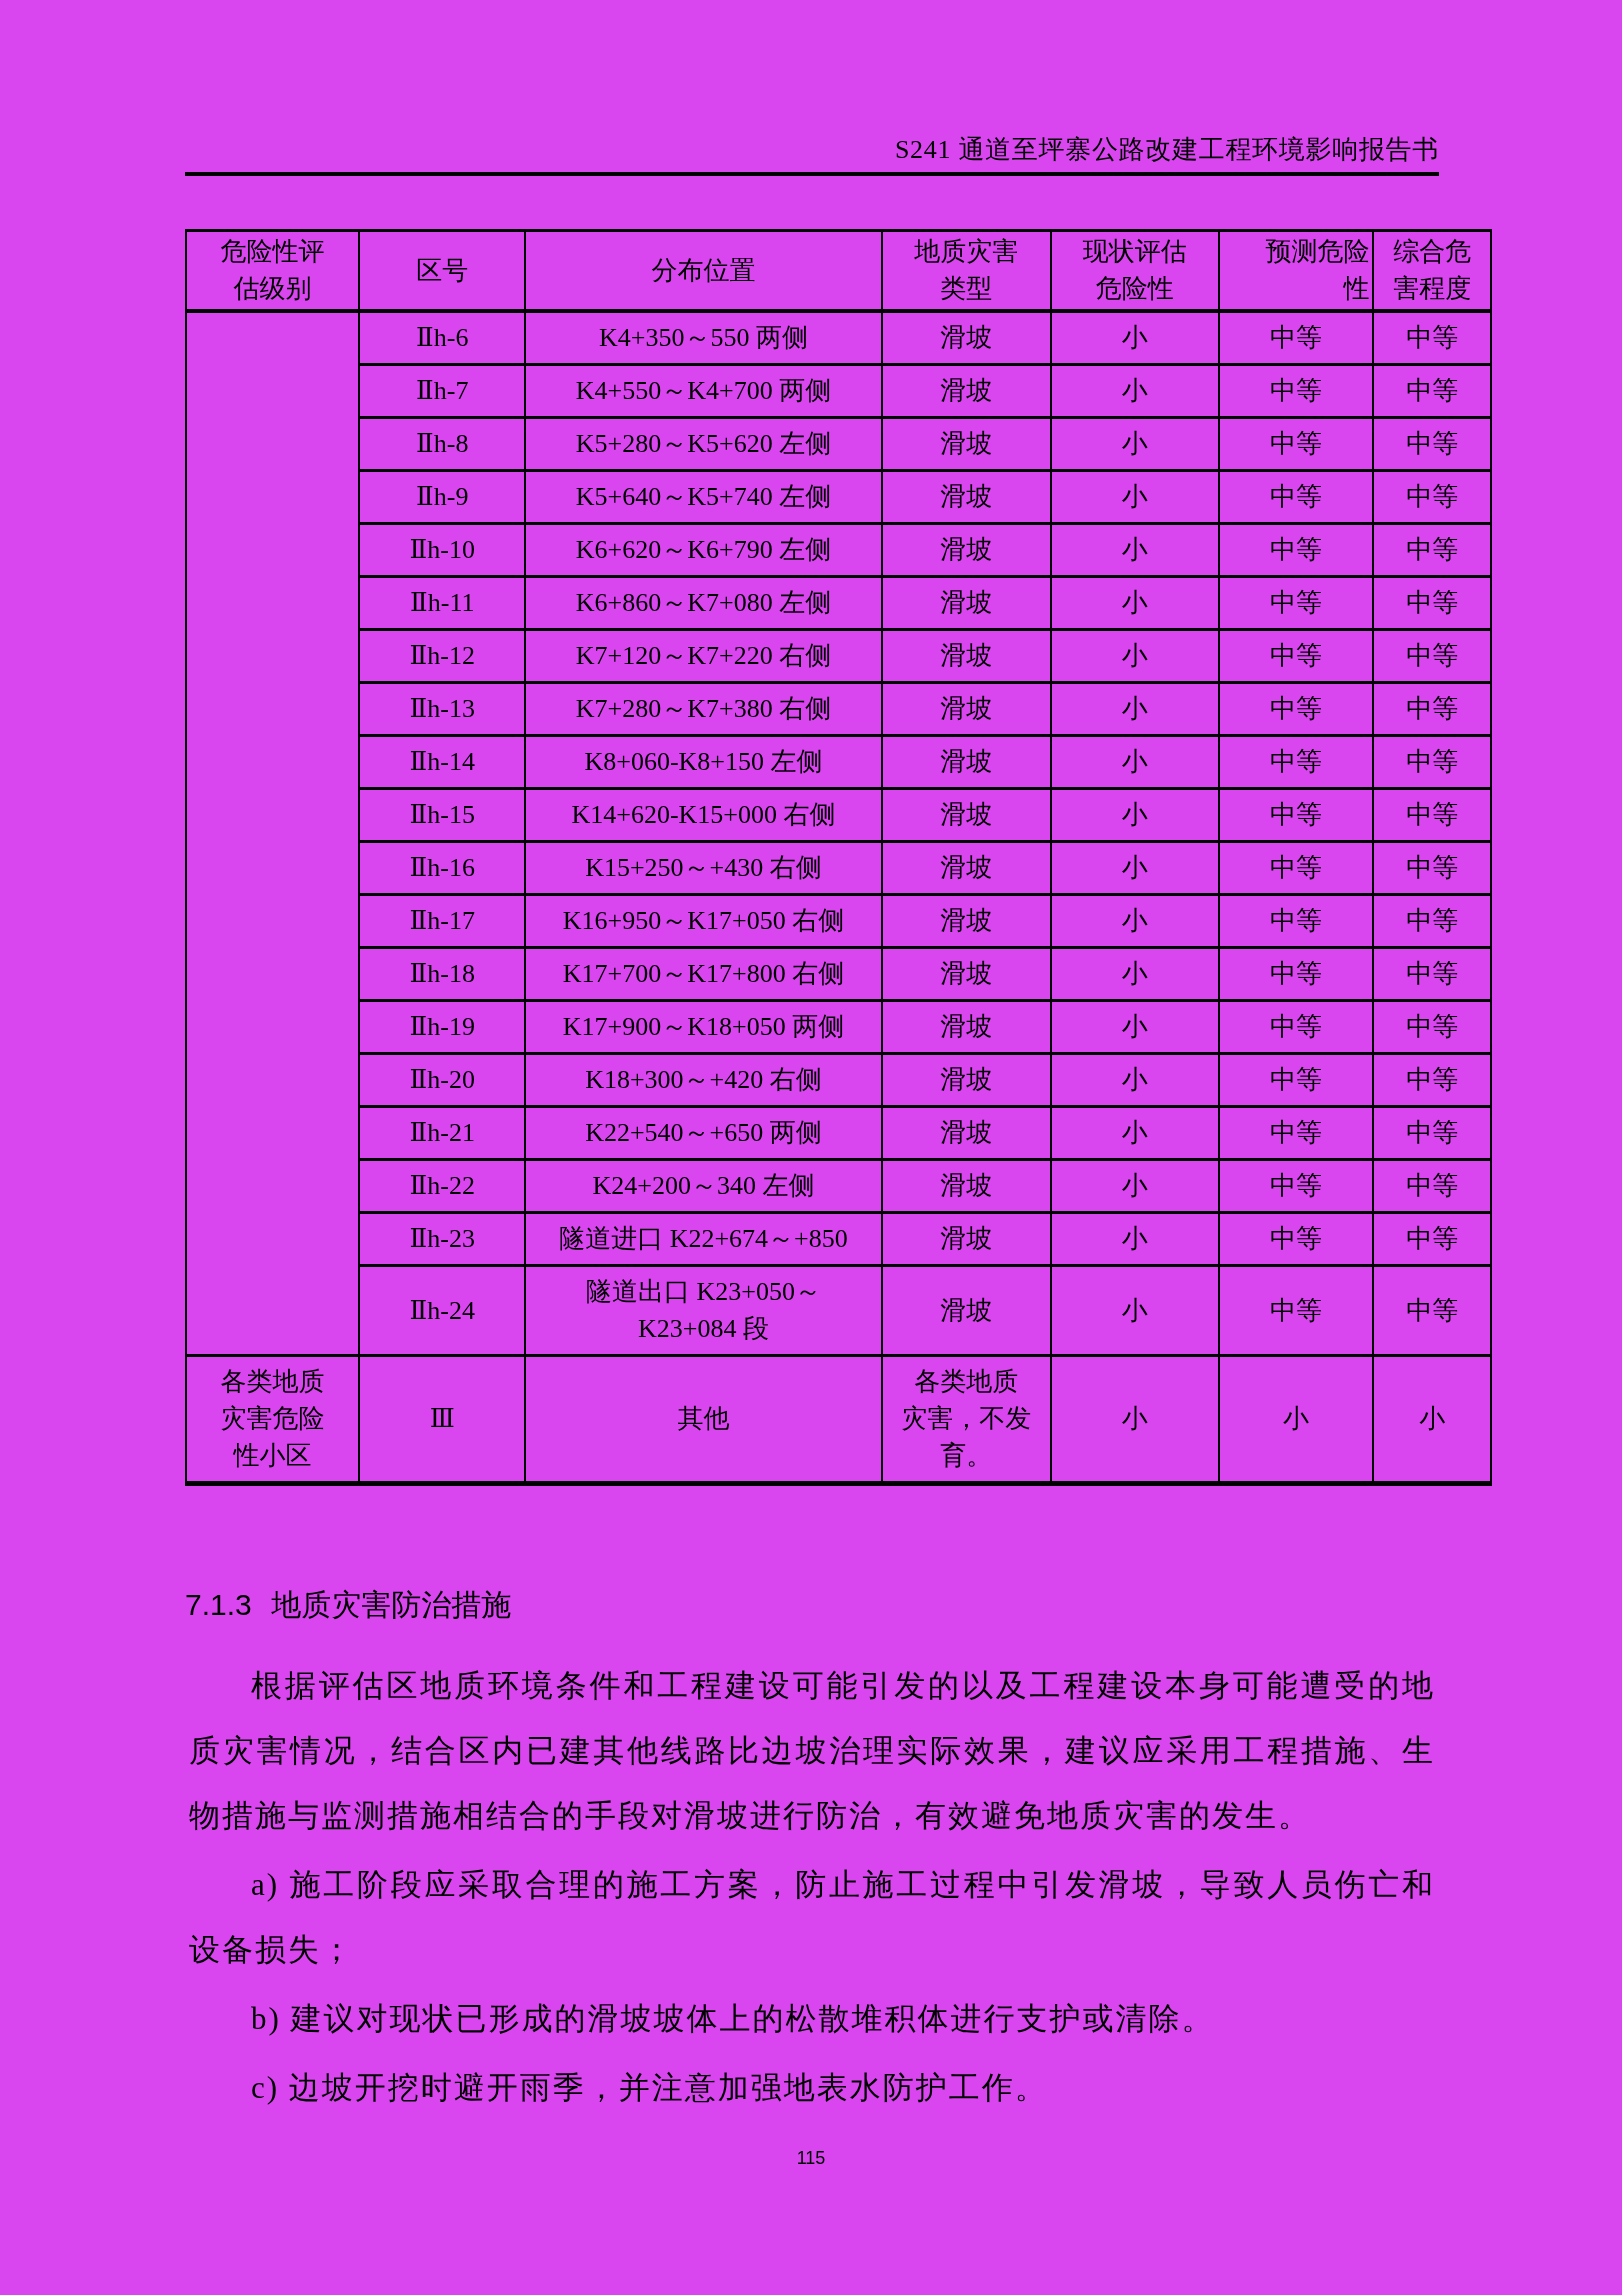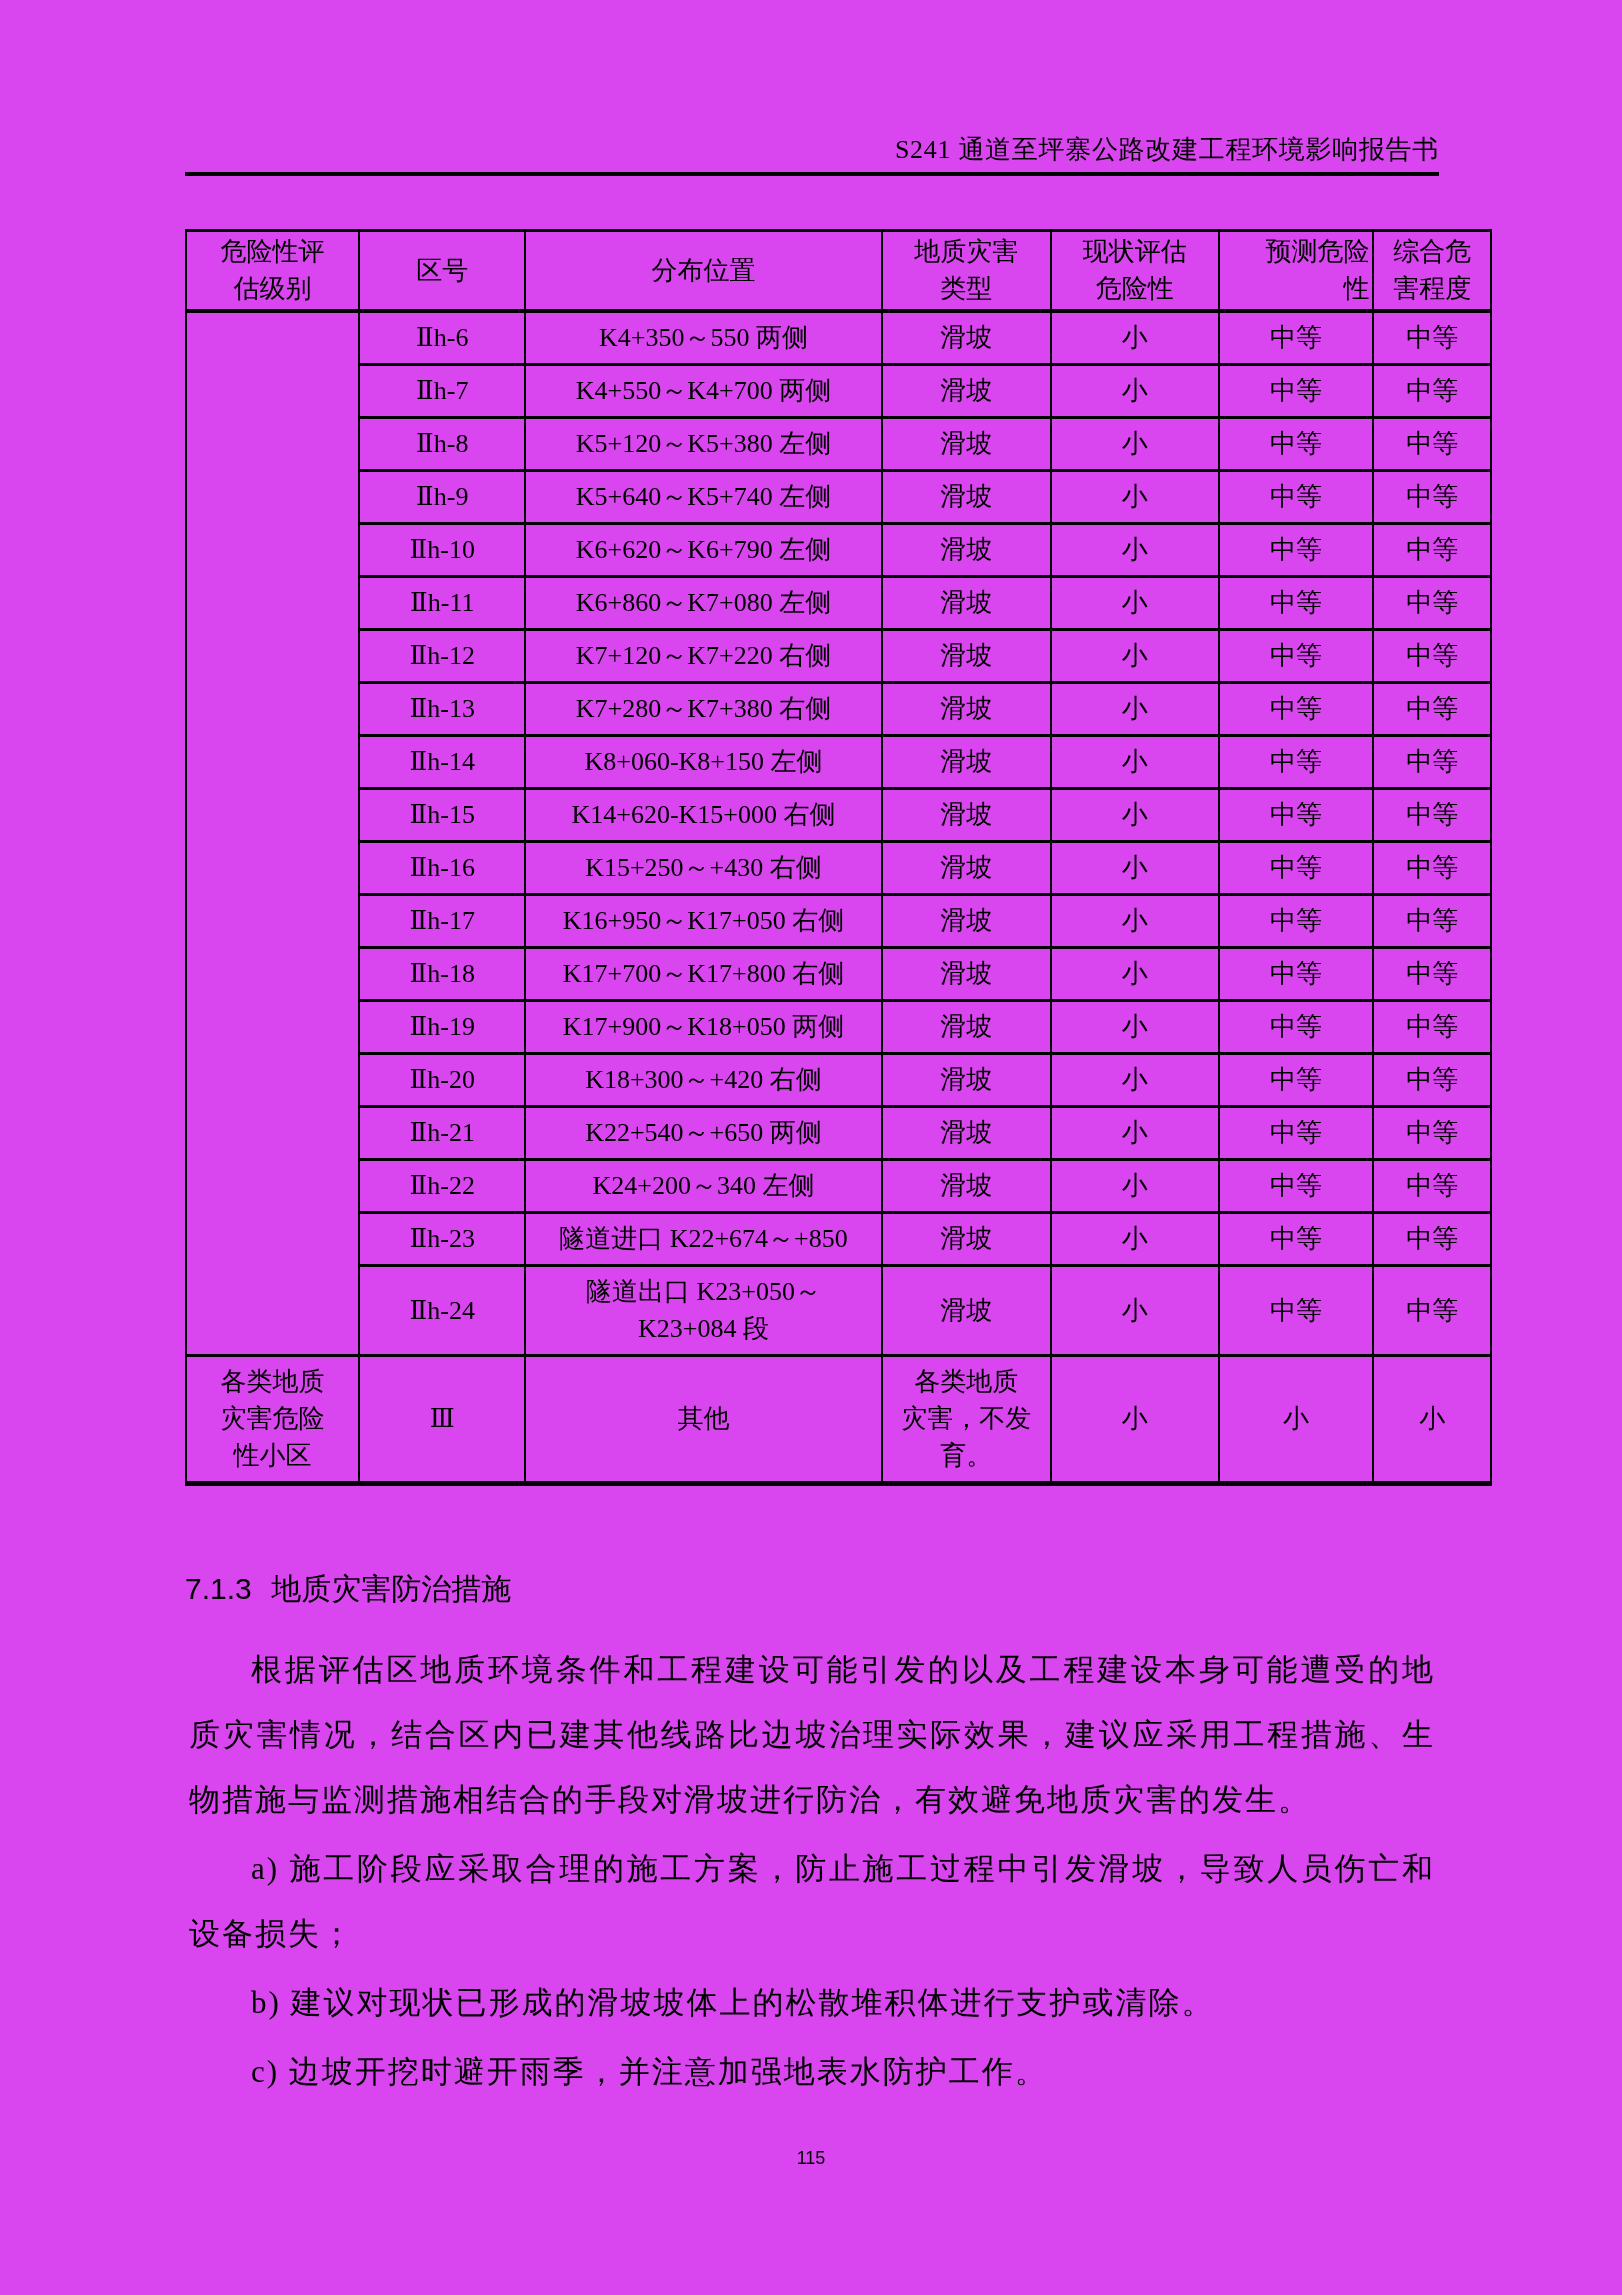--- a/index.html
+++ b/index.html
@@ -74,21 +74,21 @@
   .section {
     position: absolute;
     top: 1566px;
     left: 185px;
     width: 1254px;
   }
   .section-heading {
     font-family: "Liberation Sans", "DejaVu Sans", sans-serif;
     font-size: 30px;
     line-height: 41px;
-    margin: 2px 0 28px 0;
+    margin: 18px 0 28px 0;
     white-space: nowrap;
   }
   .section-heading .heading-title { margin-left: 19.6px; }
   .body-para {
     margin: 4px;
     font-size: 31px;
     line-height: 65px;
     letter-spacing: 2px;
     text-align: justify;
     text-indent: 2em;
@@ -142,21 +142,21 @@
         <tr>
           <td>Ⅱh-7</td>
           <td>K4+550～K4+700 两侧</td>
           <td>滑坡</td>
           <td>小</td>
           <td>中等</td>
           <td>中等</td>
         </tr>
         <tr>
           <td>Ⅱh-8</td>
-          <td>K5+120～K5+380 左侧</td>
+          <td>K5+280～K5+620 左侧</td>
           <td>滑坡</td>
           <td>小</td>
           <td>中等</td>
           <td>中等</td>
         </tr>
         <tr>
           <td>Ⅱh-9</td>
           <td>K5+640～K5+740 左侧</td>
           <td>滑坡</td>
           <td>小</td>

